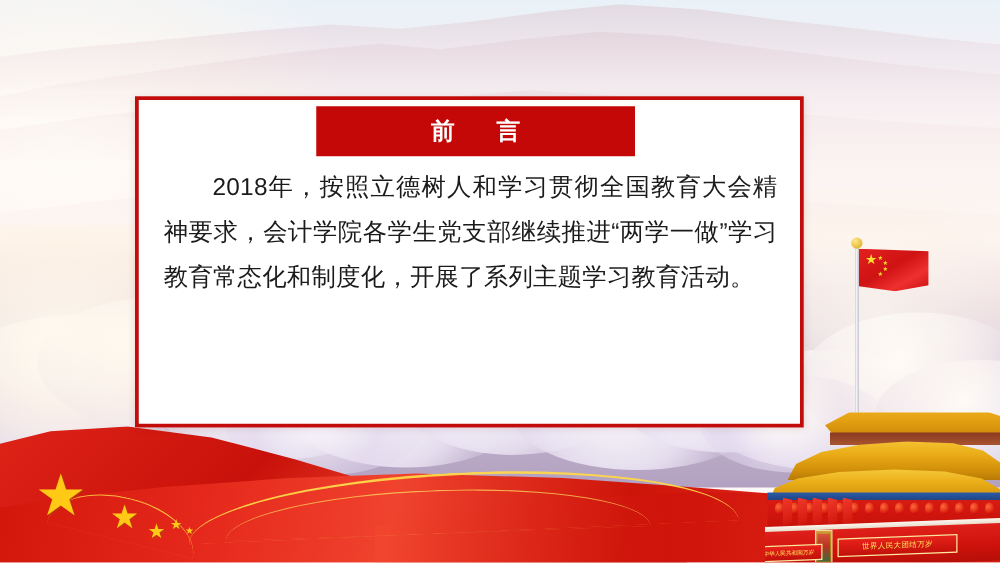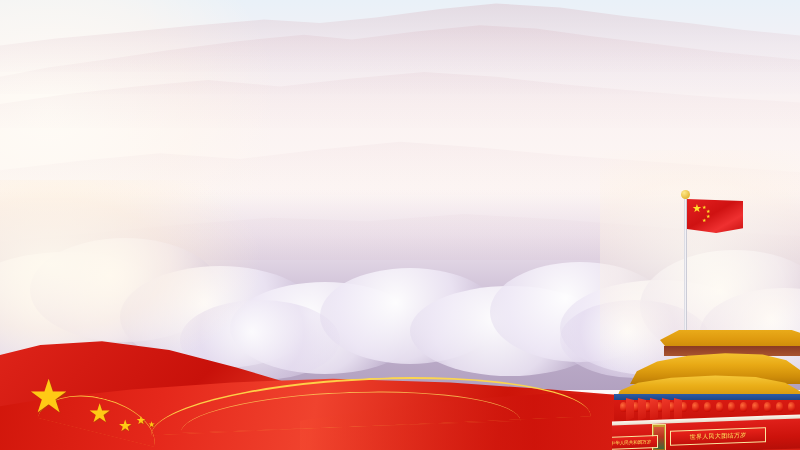--- a/index.html
+++ b/index.html
@@ -365,14 +365,20 @@
     <div class="gate-banner">世界人民大团结万岁</div>
   </div>
 
   <div class="startrail"></div>
   <div class="star st1">★</div>
   <div class="star st2">★</div>
   <div class="star st3">★</div>
   <div class="star st4">★</div>
   <div class="star st5">★</div>
 
+  <div class="card">
+    <div class="card-title">
+      <span>前 言</span>
+    </div>
+    <div class="card-body">2018年，按照立德树人和学习贯彻全国教育大会精神要求，会计学院各学生党支部继续推进“两学一做”学习教育常态化和制度化，开展了系列主题学习教育活动。</div>
+  </div>
 
 </div>
 
 </body></html>

